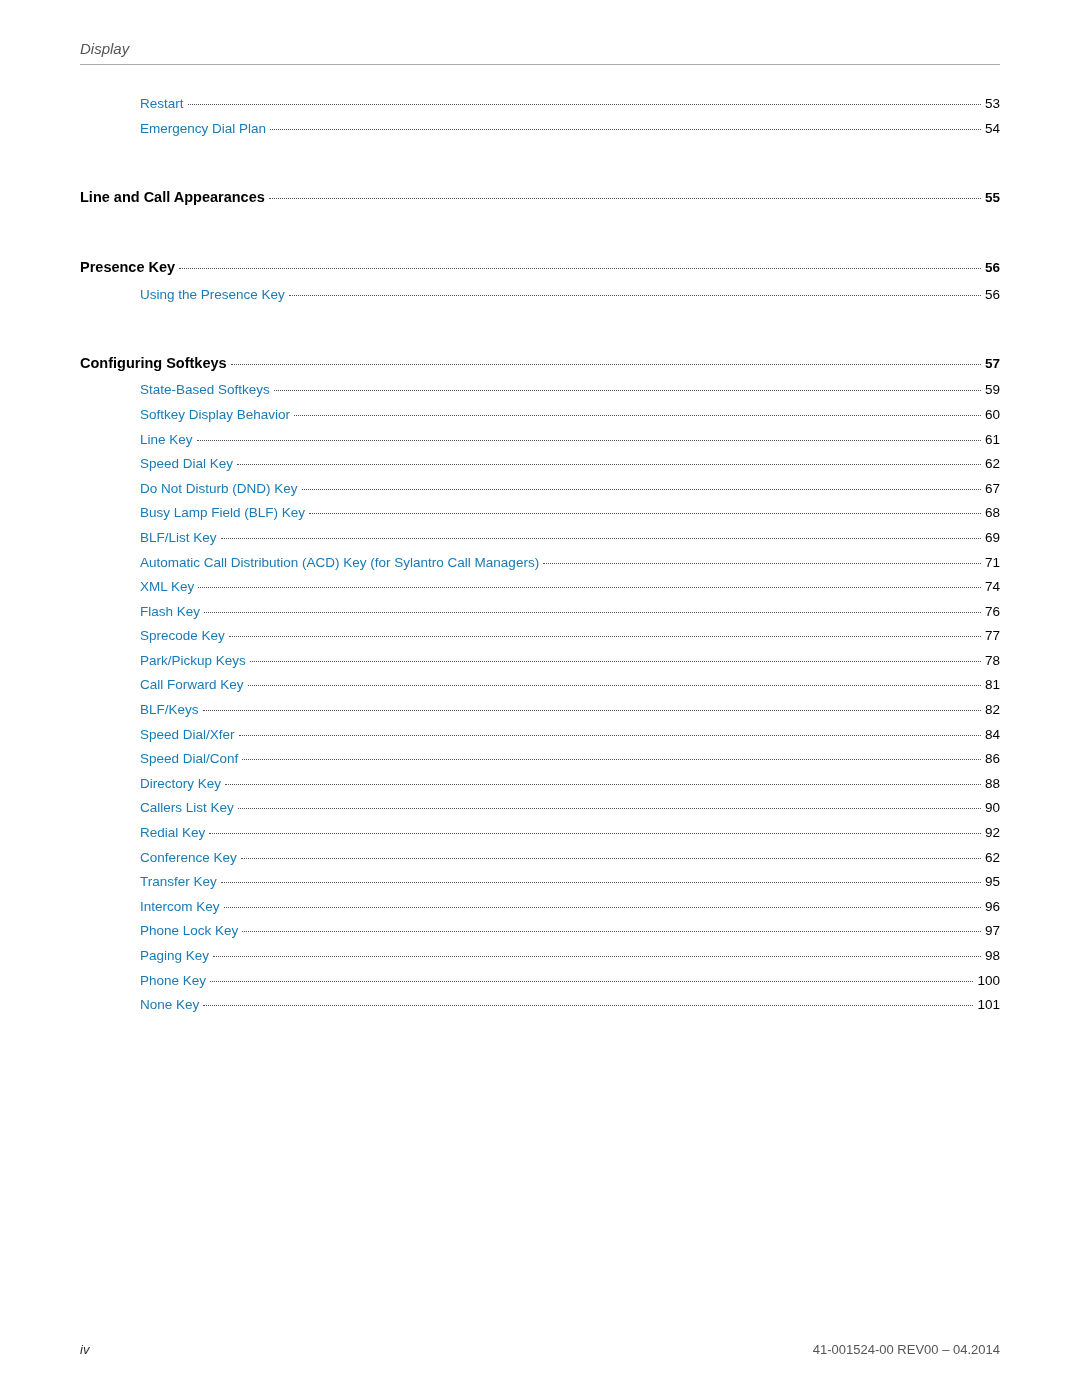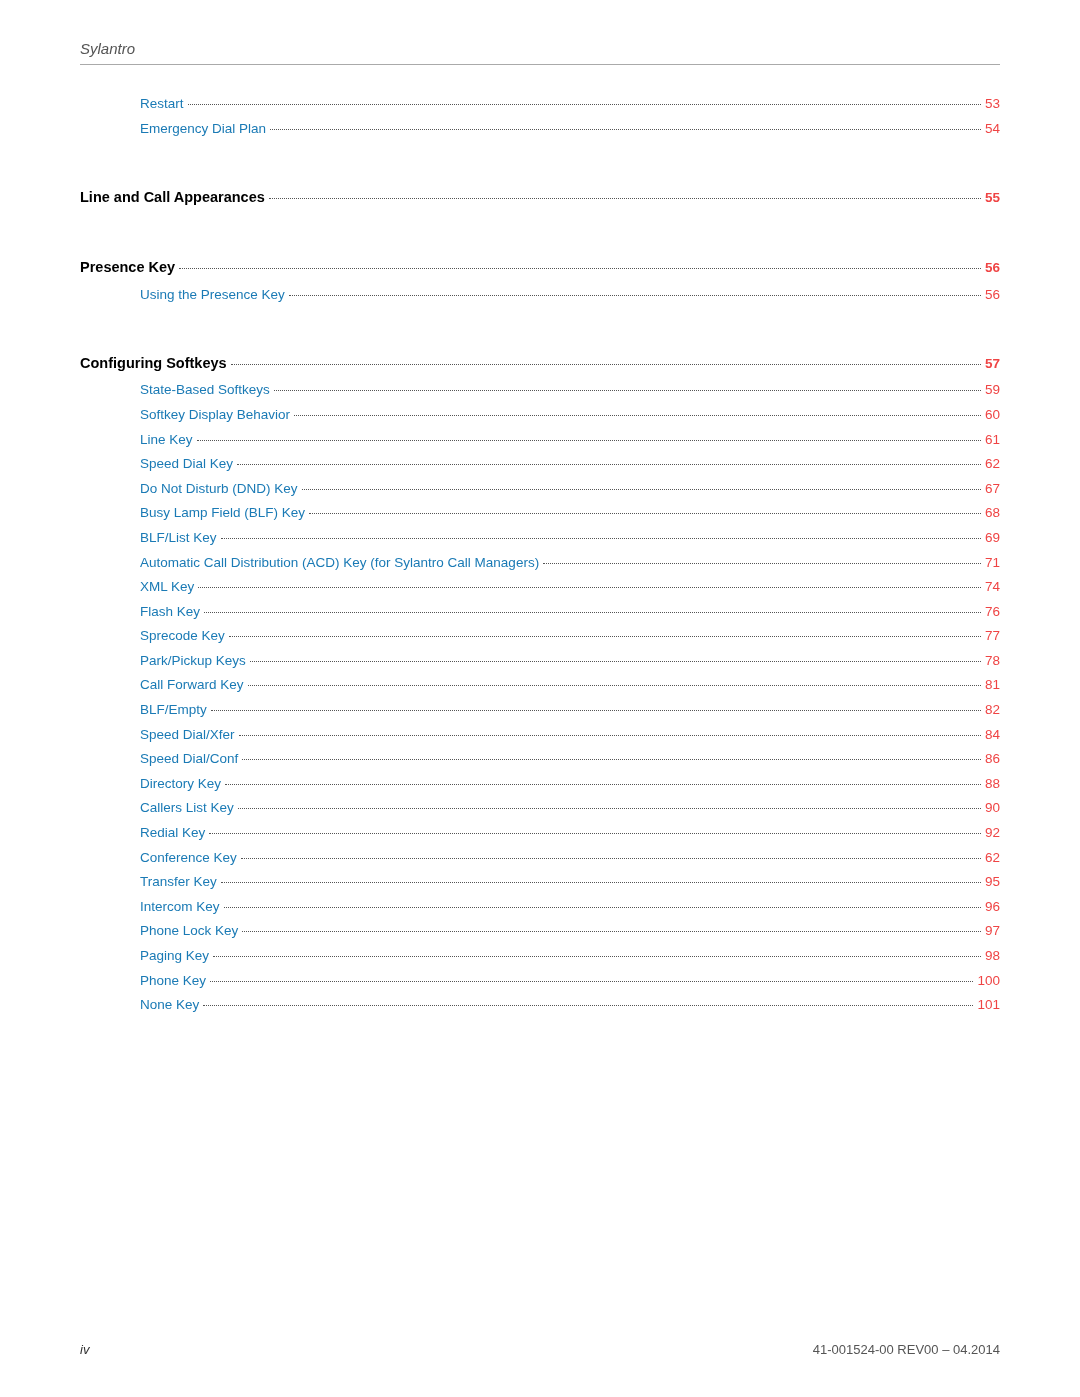--- a/index.html
+++ b/index.html
@@ -59,21 +59,21 @@
       flex: 1;
       border-bottom: 1px dotted #555;
       margin: 0 4px;
       position: relative;
       bottom: 3px;
     }
 
     .toc-page {
       white-space: nowrap;
       font-size: 13.5px;
-      color: #ef4444;
+      color: #000000;
     }
 
     .page-footer {
       position: absolute;
       bottom: 40px;
       left: 80px;
       right: 80px;
       display: flex;
       justify-content: space-between;
       align-items: flex-end;
@@ -90,21 +90,21 @@
     .footer-right {
       font-size: 13px;
       color: #555;
       margin-left: 32px;
     }
   </style>
 </head>
 <body>
 
 <div class="page-header">
-  <span class="page-header-title">Sylantro</span>
+  <span class="page-header-title">Display</span>
 </div>
 
 <div id="toc-container">
 <div class="toc-entry level2">
       <span class="toc-label">Restart</span>
       <span class="toc-dots"></span>
       <span class="toc-page">53</span>
     </div>
     <div class="toc-entry level2">
       <span class="toc-label">Emergency Dial Plan</span>
@@ -190,21 +190,21 @@
       <span class="toc-label">Park/Pickup Keys</span>
       <span class="toc-dots"></span>
       <span class="toc-page">78</span>
     </div>
     <div class="toc-entry level2">
       <span class="toc-label">Call Forward Key</span>
       <span class="toc-dots"></span>
       <span class="toc-page">81</span>
     </div>
     <div class="toc-entry level2">
-      <span class="toc-label">BLF/Empty</span>
+      <span class="toc-label">BLF/Keys</span>
       <span class="toc-dots"></span>
       <span class="toc-page">82</span>
     </div>
     <div class="toc-entry level2">
       <span class="toc-label">Speed Dial/Xfer</span>
       <span class="toc-dots"></span>
       <span class="toc-page">84</span>
     </div>
     <div class="toc-entry level2">
       <span class="toc-label">Speed Dial/Conf</span>

